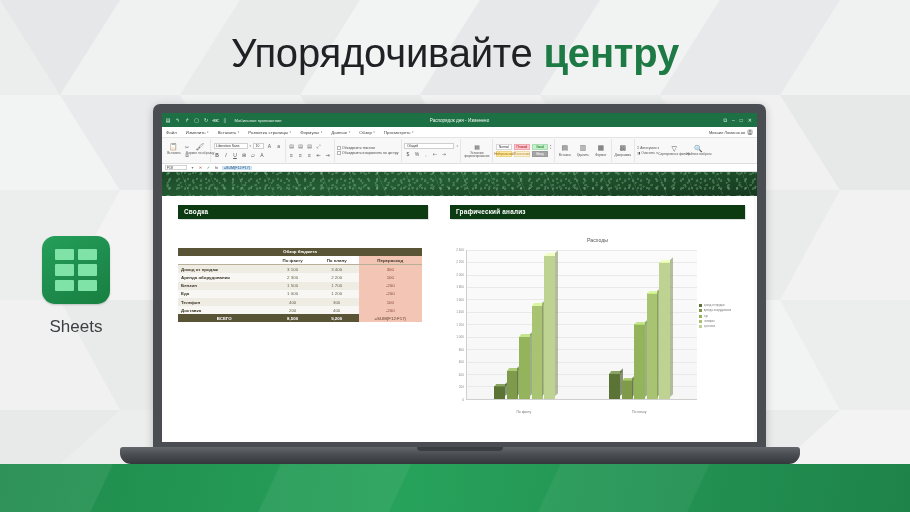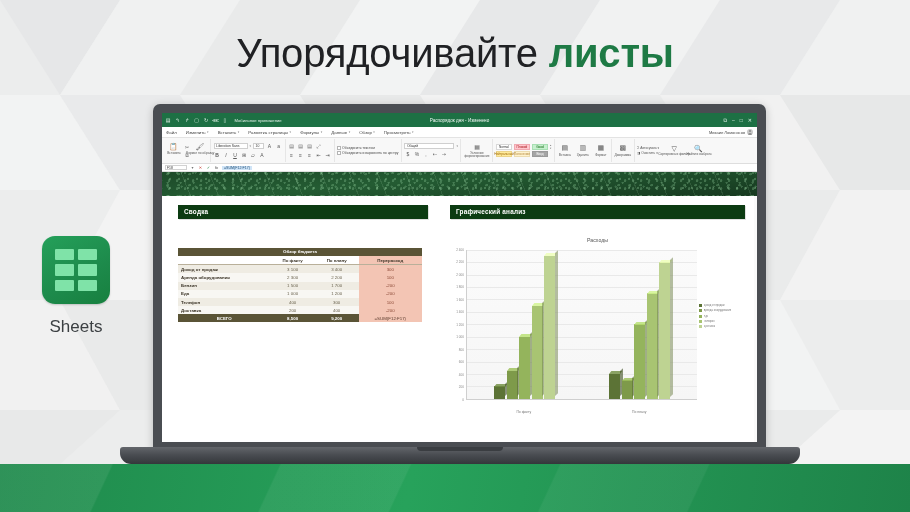--- a/index.html
+++ b/index.html
@@ -233,21 +233,21 @@
     <polygon points="780,300 910,300 910,410 840,410" fill="#eceded"></polygon>
     <polygon points="660,300 780,300 840,410 720,410" fill="#f2f3f3"></polygon>
     <polygon points="0,410 120,410 60,464 0,464" fill="#e8e9e9"></polygon>
     <polygon points="840,410 910,410 910,464 780,464" fill="#f3f3f3"></polygon>
     <polygon points="720,410 840,410 780,464 660,464" fill="#eaebeb"></polygon>
   </svg>
   <div id="green-band"></div>
 </div>
 
 <div id="headline">
-  <span>Упорядочивайте </span><span class="accent">листы</span>
+  <span>Упорядочивайте </span><span class="accent">центру</span>
 </div>
 
 <div id="sheets-block">
   <div id="sheets-icon">
     <span></span>
       <span></span>
     <span></span>
       <span></span>
     <span></span>
       <span></span>

